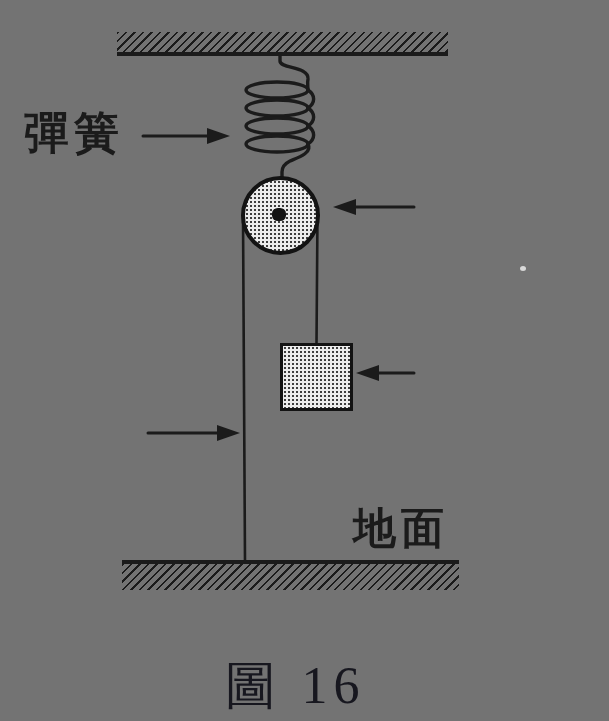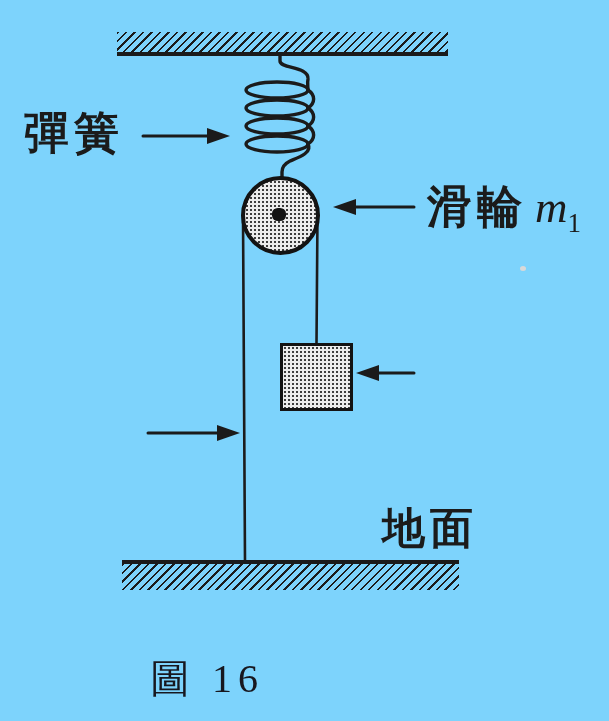--- a/index.html
+++ b/index.html
@@ -1,17 +1,17 @@
 <!DOCTYPE html>
 <html><head>
 <meta charset="utf-8">
 <style>
   html,body{margin:0;padding:0;background:#ffffff;}
   .canvas{
-    position:relative;width:609px;height:721px;background:#7dd3fc;
+    position:relative;width:609px;height:721px;background:#737373;
     font-family:"Liberation Serif","DejaVu Serif",serif;color:#1b1b1b;overflow:hidden;
   }
   
   .hatch{
     position:absolute;box-sizing:border-box;
     background-image:repeating-linear-gradient(135deg,#1b1b1b 0 1.7px,transparent 1.7px 6px);
   }
   .ceiling-band{left:117px;top:32px;width:331px;height:24px;border-bottom:4.5px solid #1b1b1b;}
   .ground-band{left:122px;top:560px;width:337px;height:30px;border-top:4.5px solid #1b1b1b;}
   
@@ -39,22 +39,22 @@
     background-size:4px 4px;
   }
   
   .label{
     position:absolute;font-size:45px;line-height:1.08;letter-spacing:5px;
     white-space:nowrap;color:#1b1b1b;font-weight:600;
   }
   .label .sym{font-style:italic;font-weight:500;letter-spacing:0;padding-left:8px;}
   .label sub{font-size:0.6em;letter-spacing:0;font-style:normal;line-height:0;}
   .caption{
-    position:absolute;left:150px;top:651px;width:290px;
-    font-size:40px;letter-spacing:6px;font-weight:500;color:#17171f;
+    position:absolute;left:150px;top:651px;width:290px;text-align:center;
+    font-size:52px;letter-spacing:6px;font-weight:500;color:#17171f;
   }
   .speck{position:absolute;left:520px;top:266px;width:6px;height:5px;background:#d9d9d9;border-radius:50%;}
 </style>
 </head>
 <body>
 
 <div class="canvas">
 
   <div class="hatch ceiling-band"></div>
 
@@ -104,25 +104,22 @@
   </div>
 
   <div class="block"></div>
 
   <div class="speck"></div>
 
   <div class="label" style="left:24px;top:109px;">
     <span>彈簧</span>
   </div>
 
-  <div class="label" style="left:427px;top:183px;">
-    <span>滑輪</span><span class="sym"><i>m</i><sub>1</sub></span>
-  </div>
 
 
 
-  <div class="label" style="left:382px;top:506px;font-size:43px;">
+  <div class="label" style="left:353px;top:506px;font-size:43px;">
     <span>地面</span>
   </div>
 
   <div class="caption">圖 16</div>
 
 </div>
 
 </body></html>

